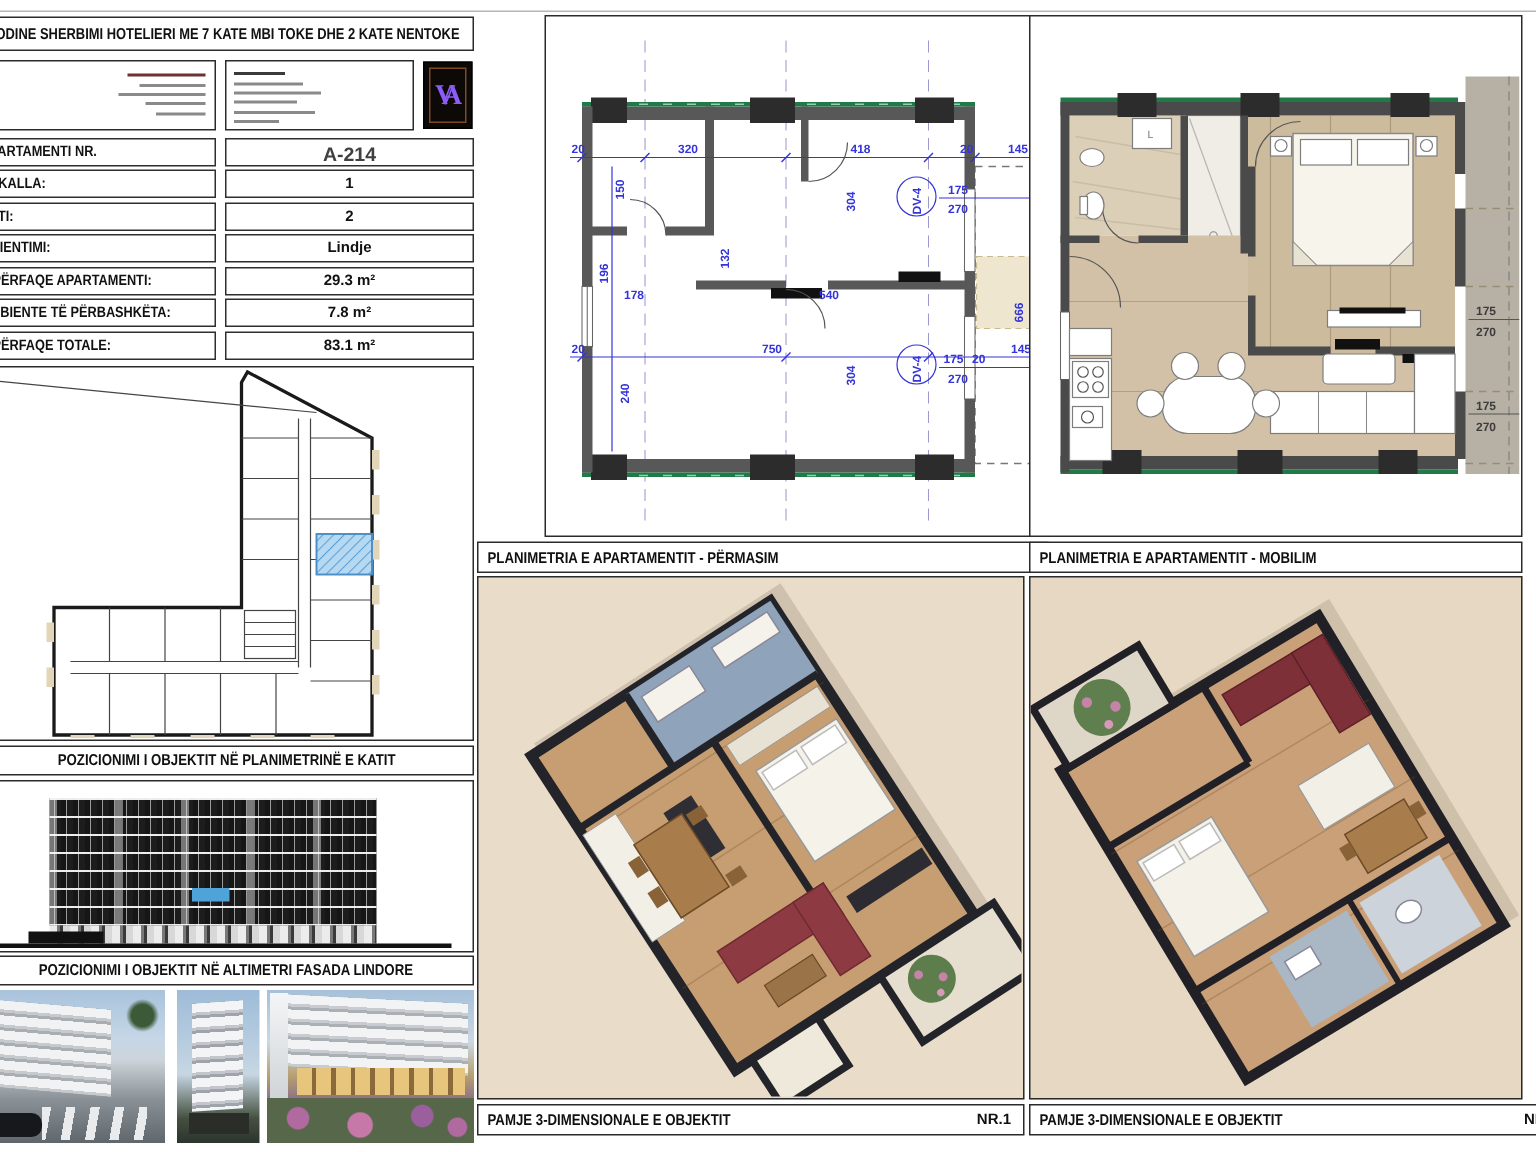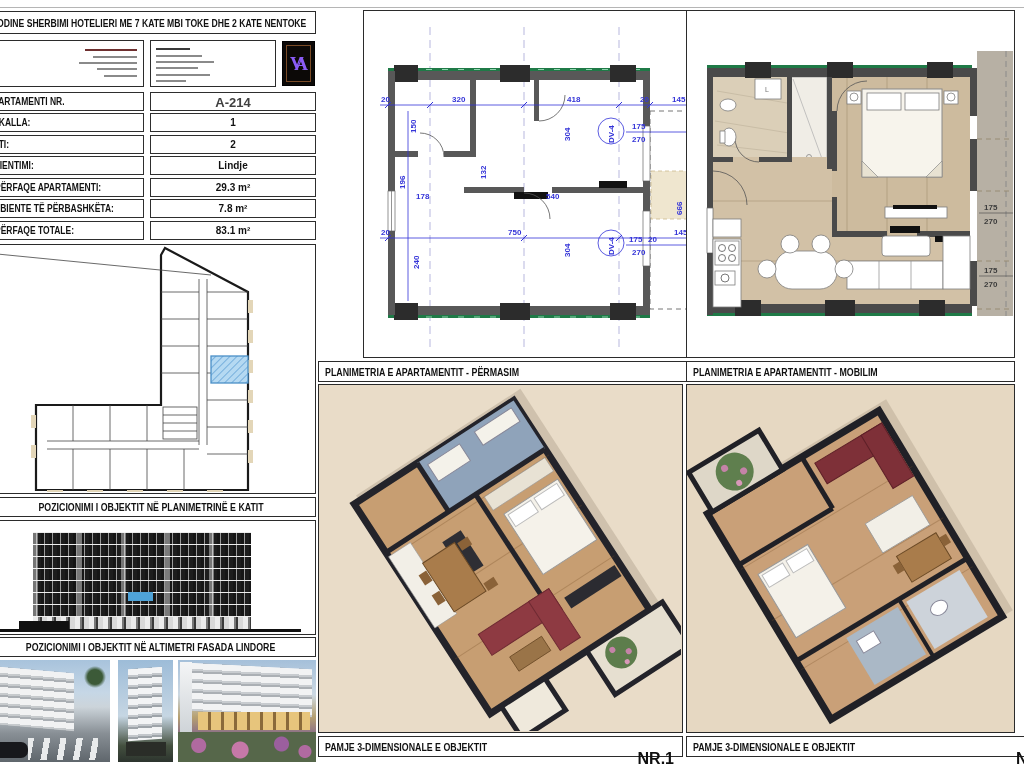--- a/index.html
+++ b/index.html
@@ -4,21 +4,21 @@
 <style>
   html,body{margin:0;padding:0;background:#ffffff;}
   #root{position:relative;width:1024px;height:768px;overflow:hidden;background:#fff;
         font-family:"Liberation Sans",sans-serif;color:#111;}
   .panel{position:absolute;background:#fff;border:1.5px solid #2b2b2b;box-sizing:border-box;overflow:hidden;}
   .cap{position:absolute;background:#fff;border:1.5px solid #2b2b2b;box-sizing:border-box;
        font-weight:bold;font-size:10.5px;color:#101010;display:flex;align-items:center;white-space:nowrap;}
   .cap .ct{display:inline-block;transform:scaleX(.84);transform-origin:0 50%;}
   .cap.center{justify-content:center;}
   .cap.center .ct{transform-origin:50% 50%;}
-  .capnum{position:absolute;top:12px;height:100%;display:flex;align-items:center;font-weight:bold;font-size:16px;}
+  .capnum{position:absolute;top:0;height:100%;display:flex;align-items:center;font-weight:bold;font-size:10px;}
   .tcell{position:absolute;border:1px solid #2e2e2e;box-sizing:border-box;background:#fff;
          font-weight:bold;font-size:10px;display:flex;align-items:center;}
   .tlabel{left:-16px;width:160px;padding-left:2px;}
   .tlabel .lt{display:inline-block;transform:scaleX(.85);transform-origin:0 50%;white-space:nowrap;}
   .tvalue{left:150px;width:166px;justify-content:center;}
   .tl{height:2px;background:#8a8a8a;margin:2.2px 0;}
   .rimg{position:absolute;top:660px;height:102px;overflow:hidden;}
   .dim{fill:#3434d8;font-size:8px;font-weight:bold;font-family:"Liberation Sans",sans-serif;}
   .fdim{fill:#3c3c3c;font-size:8px;font-weight:bold;font-family:"Liberation Sans",sans-serif;}
   .dln{stroke:#3434d8;stroke-width:.8;}

